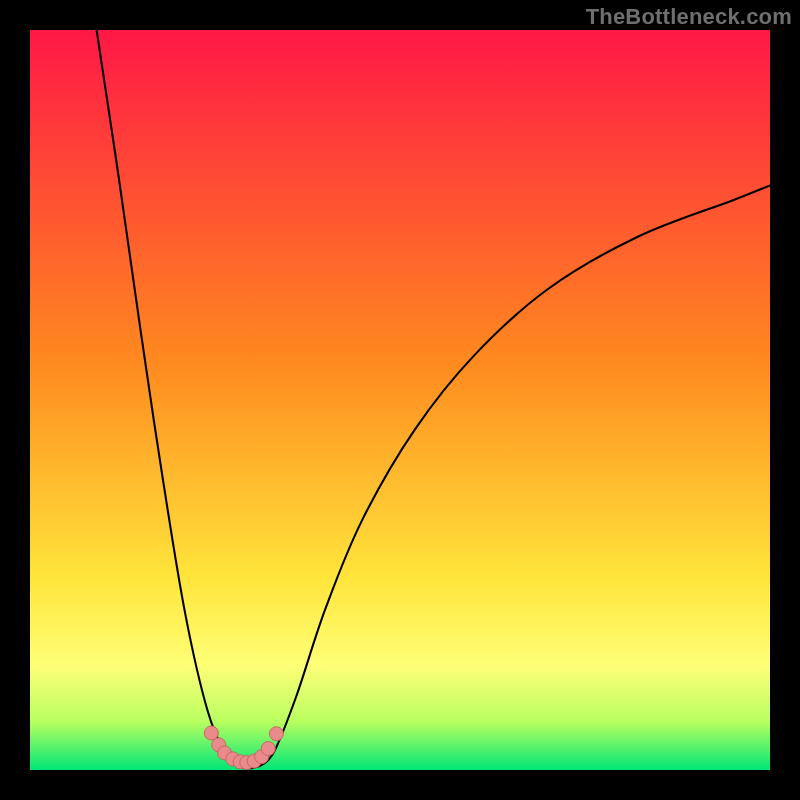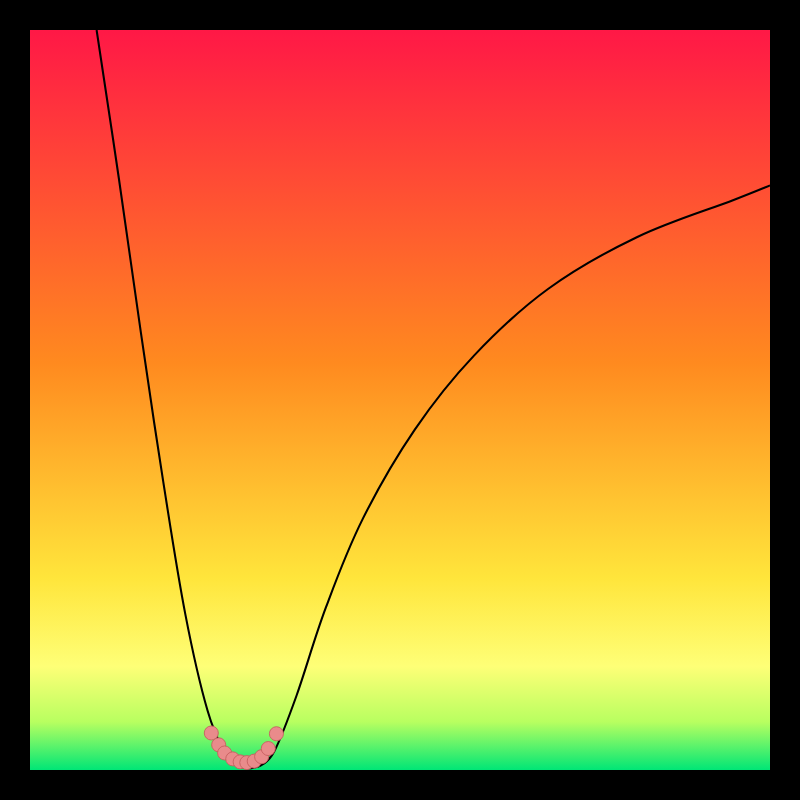--- a/index.html
+++ b/index.html
@@ -58,20 +58,21 @@
     width: 740px;
     height: 740px;
     z-index: 2;
   }
 </style>
 </head>
 <body>
 
 <div class="outer">
 
+  <div class="watermark">TheBottleneck.com</div>
 
   <div class="plot-outer">
     <div class="plot">
 
       <svg class="gradient" viewBox="0 0 100 100" preserveAspectRatio="none">
         <defs>
           <linearGradient id="bg-grad" x1="0" y1="0" x2="0" y2="1">
           <stop offset="0%" stop-color="#ff1846"></stop>
               <stop offset="45%" stop-color="#ff8a1f"></stop>
               <stop offset="74%" stop-color="#ffe53b"></stop>

